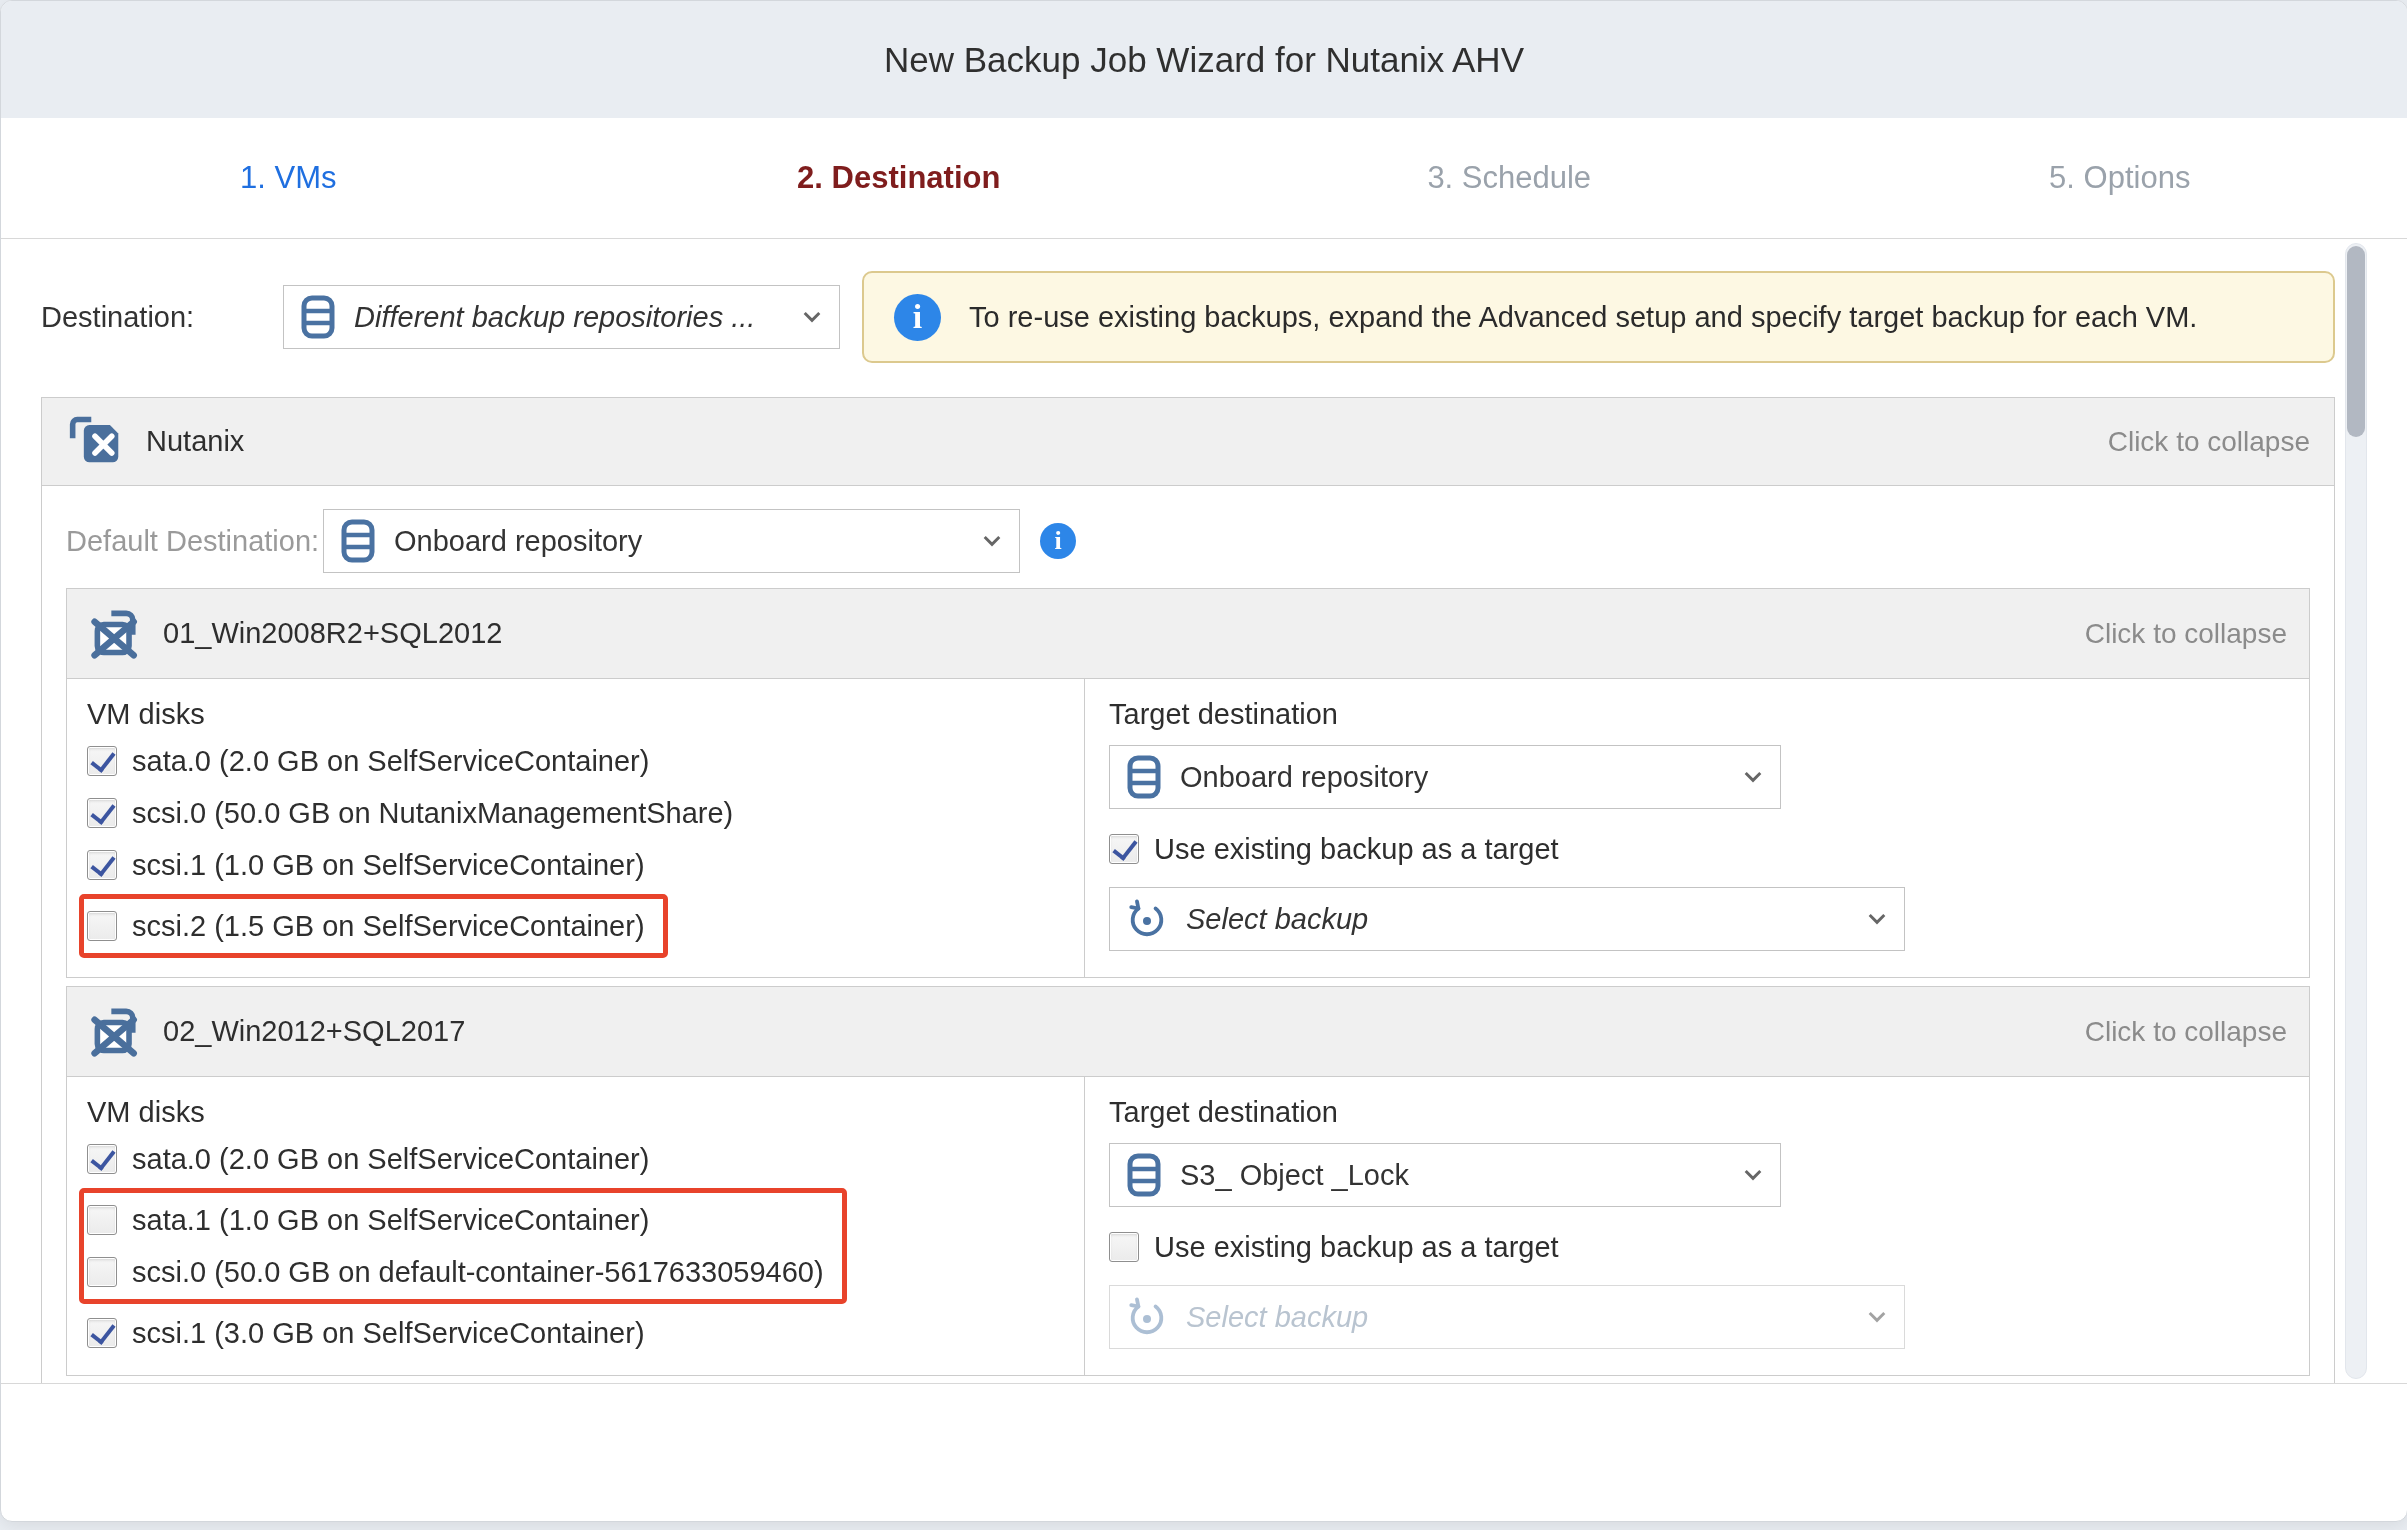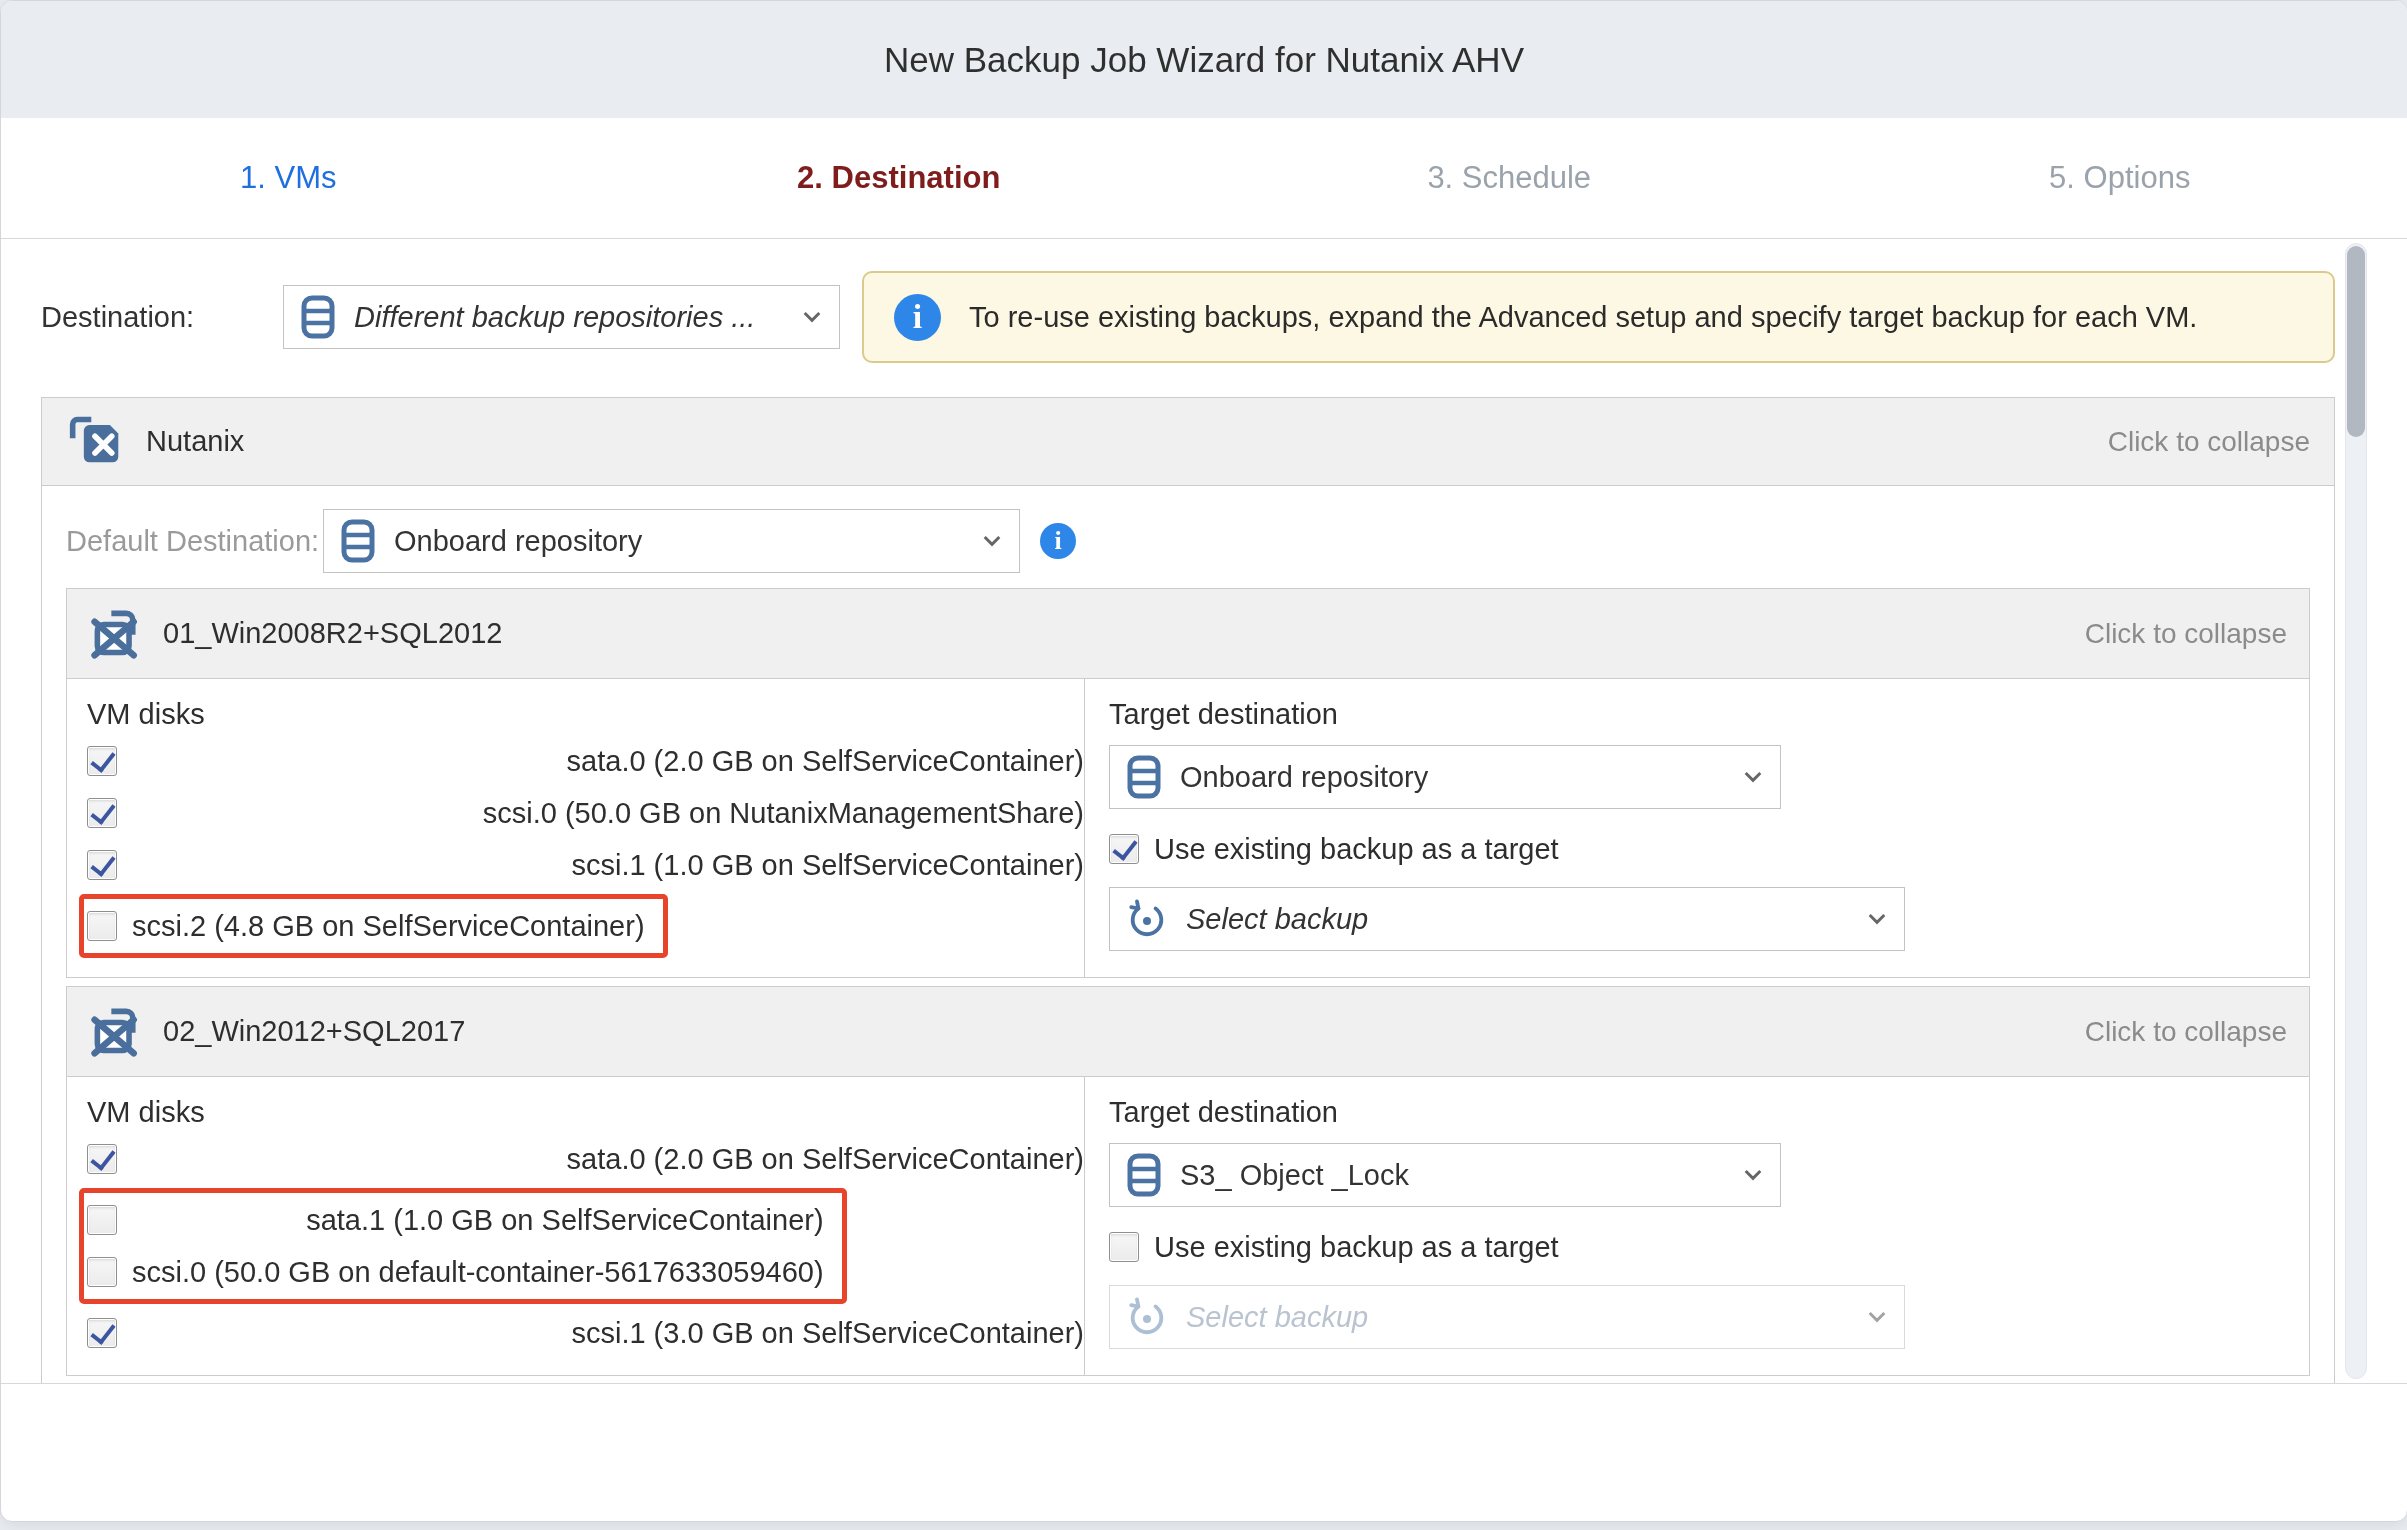--- a/index.html
+++ b/index.html
@@ -77,21 +77,21 @@
   .vm-box { border:1px solid #ccc; margin-bottom:8px; background:#fff; }
   .vm-header {
     height:90px; background:#f0f0f0; border-bottom:1px solid #ccc;
     display:flex; align-items:center; padding:0 22px; gap:20px; cursor:pointer;
   }
   .vm-name { font-size:29px; color:#2e2e2e; }
   .vm-body { display:flex; }
   .vm-col-left  { flex:0 0 1017px; padding:14px 0 16px 20px; }
   .vm-col-right { flex:1; border-left:1px solid #ccc; padding:14px 0 16px 24px; }
   .col-title { height:42px; display:flex; align-items:center; font-size:29px; color:#2e2e2e; }
-  .disk-row { display:flex; align-items:center; gap:15px; height:52px; cursor:pointer; white-space:nowrap;justify-content:space-between; }
+  .disk-row { display:flex; align-items:center; gap:15px; height:52px; cursor:pointer; white-space:nowrap; }
   .disk-label { font-size:29px; color:#2e2e2e; }
   .hl-group {
     display:inline-block; border:5px solid #e8432b; border-radius:5px;
     padding:1px 18px 1px 3px; margin:3px 0 3px -8px; vertical-align:top;
   }
   .cb {
     width:30px; height:30px; border:1px solid #8f8f8f; border-radius:3px;
     background:linear-gradient(#f7f7f7,#ebebeb);
     box-shadow:inset 0 0 0 1px #fff, inset 0 2px 3px rgba(0,0,0,.14);
     position:relative; flex:0 0 auto; cursor:pointer;
@@ -220,21 +220,21 @@
         <span class="cb checked"></span>
         <span class="disk-label">sata.0 (2.0 GB on SelfServiceContainer)</span>
       </div><div class="disk-row">
         <span class="cb checked"></span>
         <span class="disk-label">scsi.0 (50.0 GB on NutanixManagementShare)</span>
       </div><div class="disk-row">
         <span class="cb checked"></span>
         <span class="disk-label">scsi.1 (1.0 GB on SelfServiceContainer)</span>
       </div><div class="hl-group"><div class="disk-row">
         <span class="cb "></span>
-        <span class="disk-label">scsi.2 (4.8 GB on SelfServiceContainer)</span>
+        <span class="disk-label">scsi.2 (1.5 GB on SelfServiceContainer)</span>
       </div></div>
       </div>
       <div class="vm-col-right">
         <div class="col-title">Target destination</div>
         <div class="dropdown dd-target " style="width:672px">
     <span class="dd-icon">
                         <svg viewBox="0 0 36 44" width="36" height="44">
                           <rect x="4" y="3" width="28" height="38" rx="8" fill="none" stroke="#4a72a2" stroke-width="5"></rect>
                           <line x1="6" y1="16" x2="30" y2="16" stroke="#4a72a2" stroke-width="4.5"></line>
                           <line x1="6" y1="28" x2="30" y2="28" stroke="#4a72a2" stroke-width="4.5"></line>

